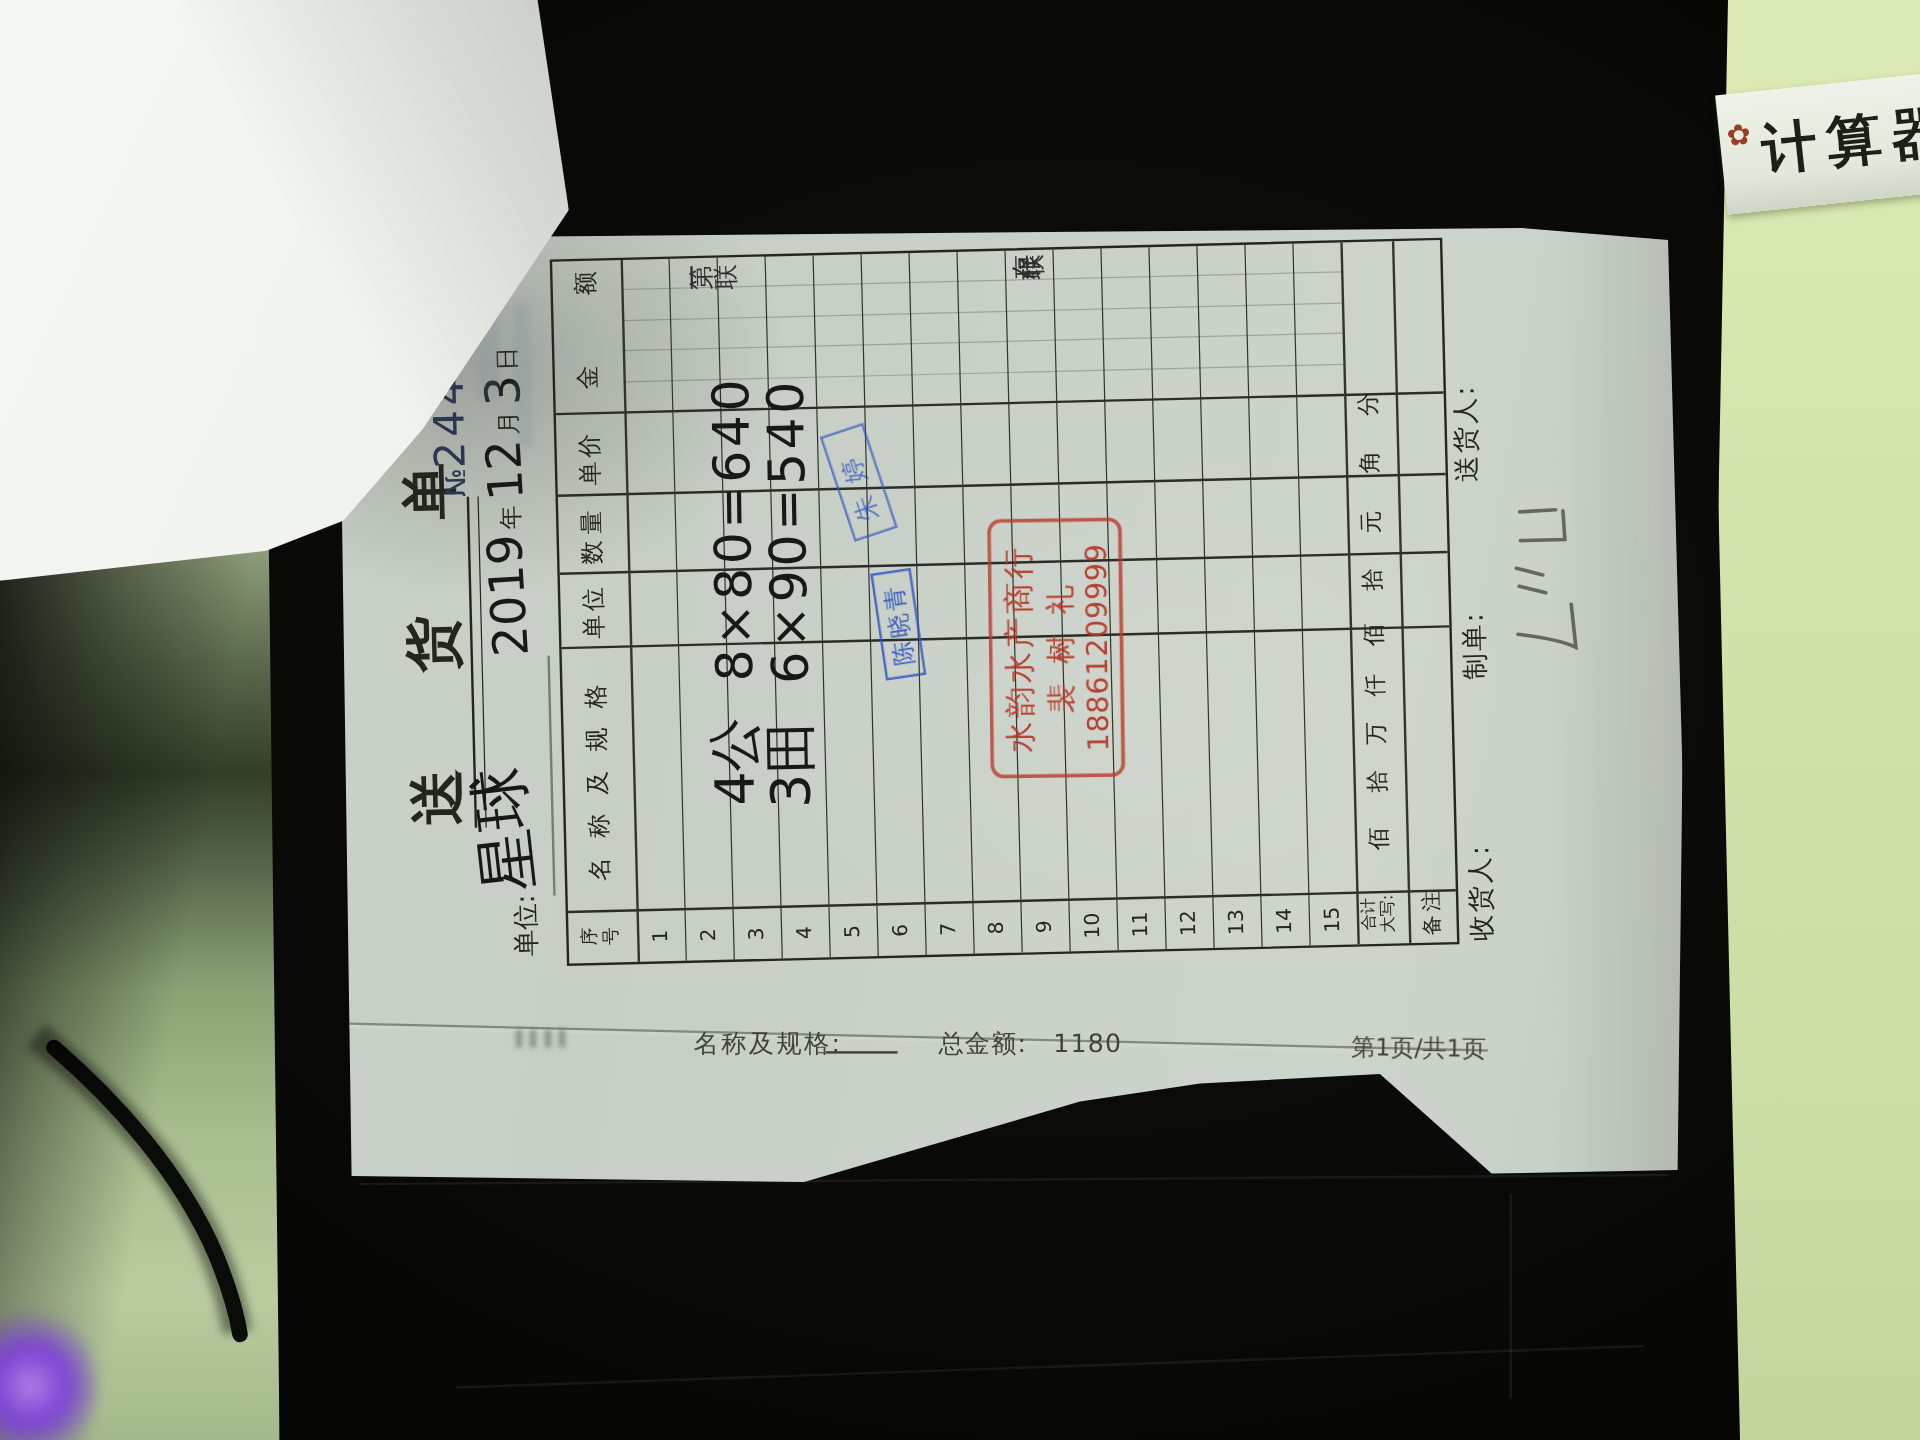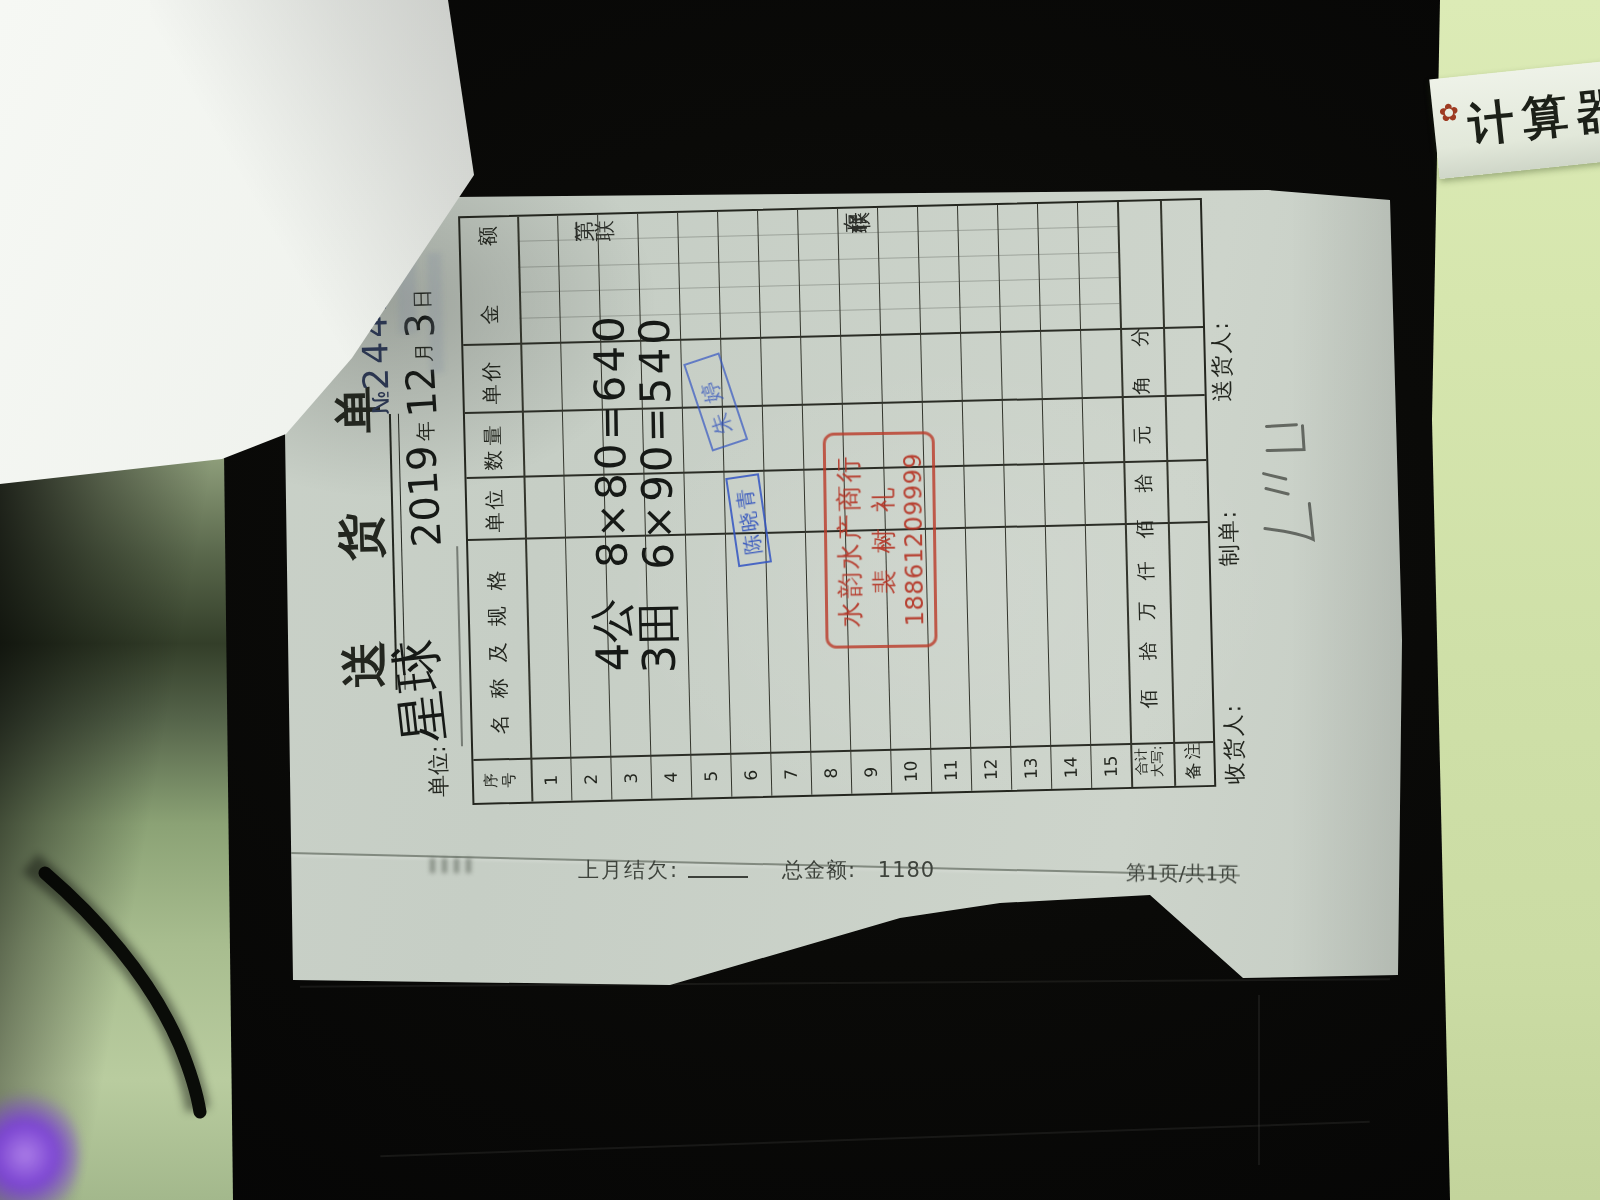--- a/index.html
+++ b/index.html
@@ -127,21 +127,21 @@
   <div class="abs seam" style="left:380px;top:1138px;width:990px;height:1.5px;transform:rotate(-2deg);"></div>
 
   <div id="paper" class="layer">
     <div class="shade1"></div>
     <div class="shade2"></div>
     <div class="glow"></div>
 
     <div id="crease" class="abs"></div>
 
     <div id="ls-frag" class="abs"></div>
-    <div class="abs ls-text" style="left:578px;top:856px;font-size:21px;letter-spacing:2px;">上月结欠:</div>
+    <div class="abs ls-text" style="left:578px;top:856px;font-size:21px;letter-spacing:2px;">名称及规格:</div>
     <div id="ls-underline" class="abs"></div>
     <div class="abs ls-text" style="left:782px;top:856px;font-size:21px;letter-spacing:1px;">
       <span>总金额:</span>
       <span style="margin-left:14px;">1180</span>
     </div>
     <div class="abs ls-text" style="left:1126px;top:860px;font-size:20px;transform:rotate(.8deg);">第1页/共1页</div>
 
     <div id="doc-wrap" class="abs">
       <div id="doc">
 

